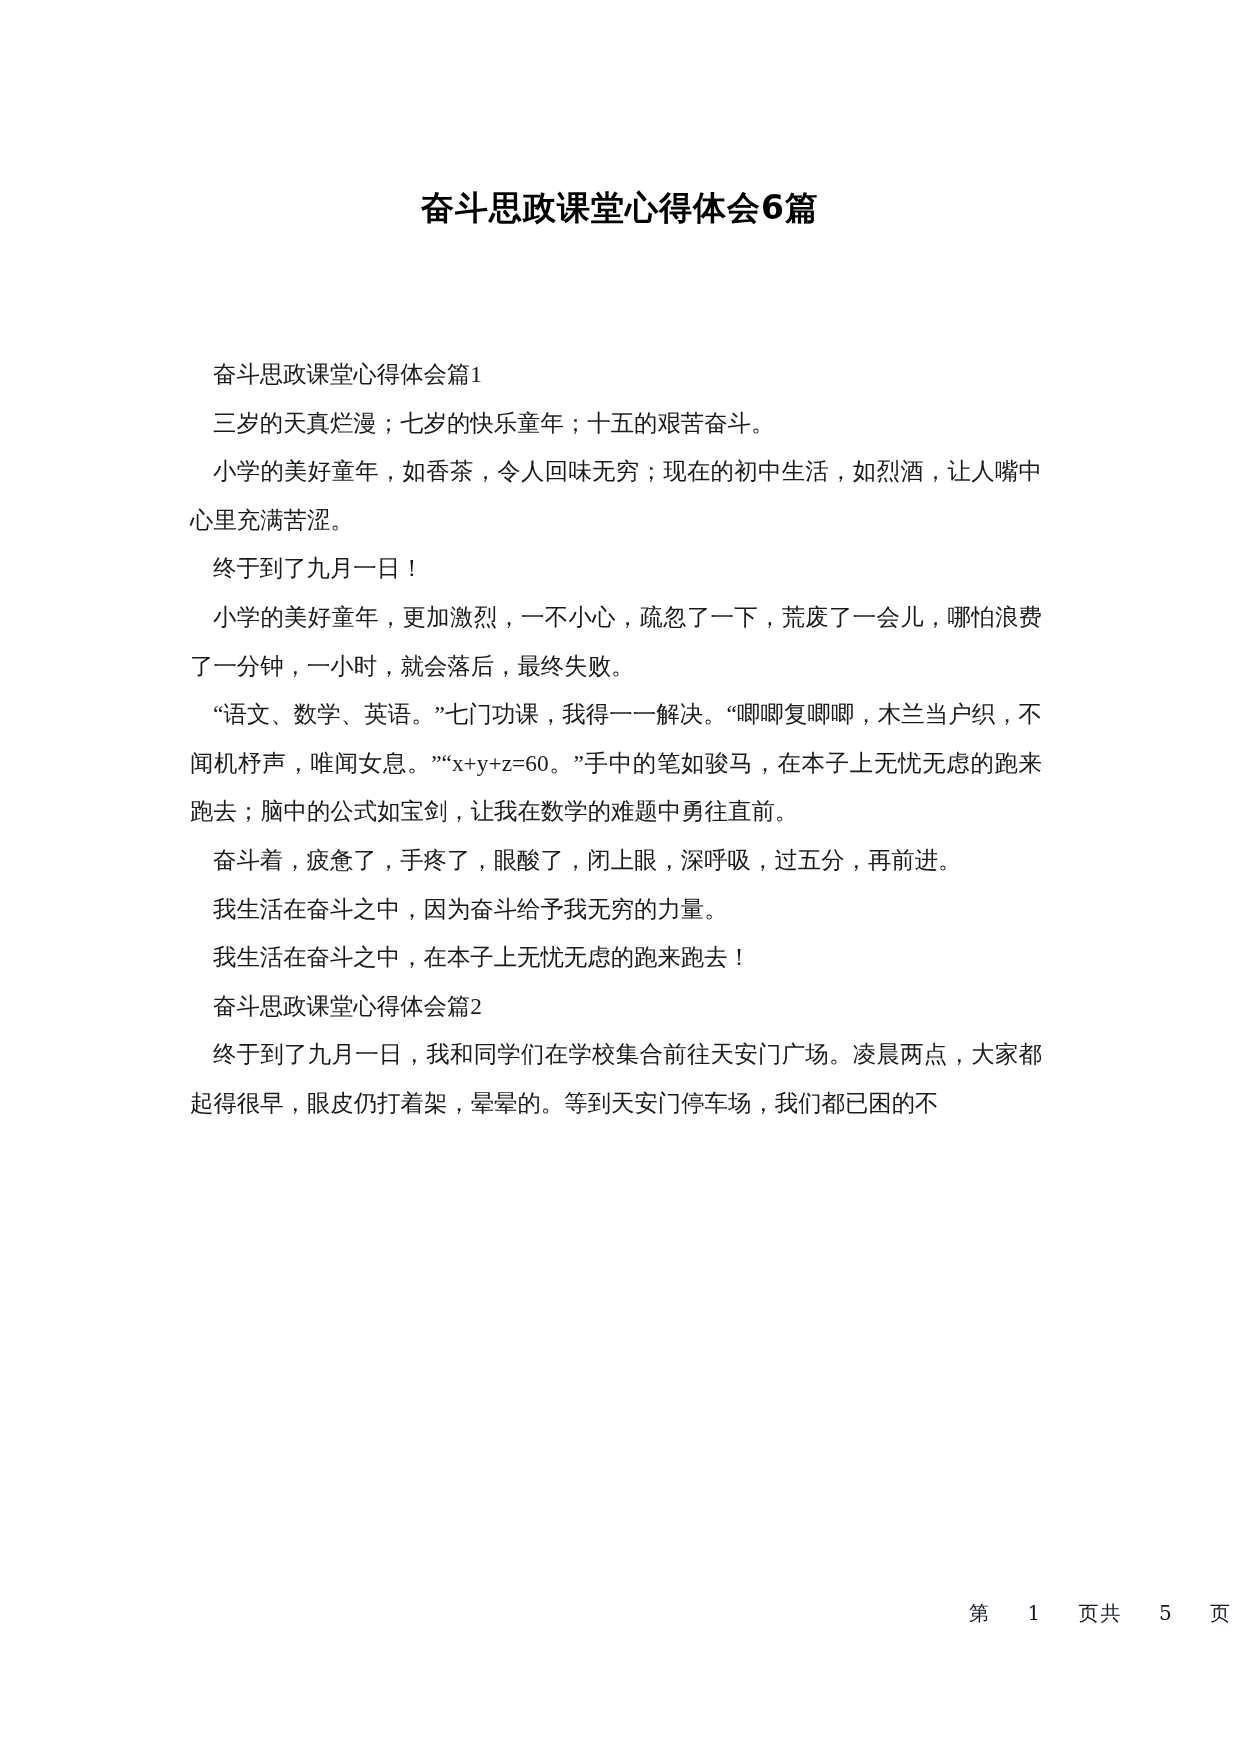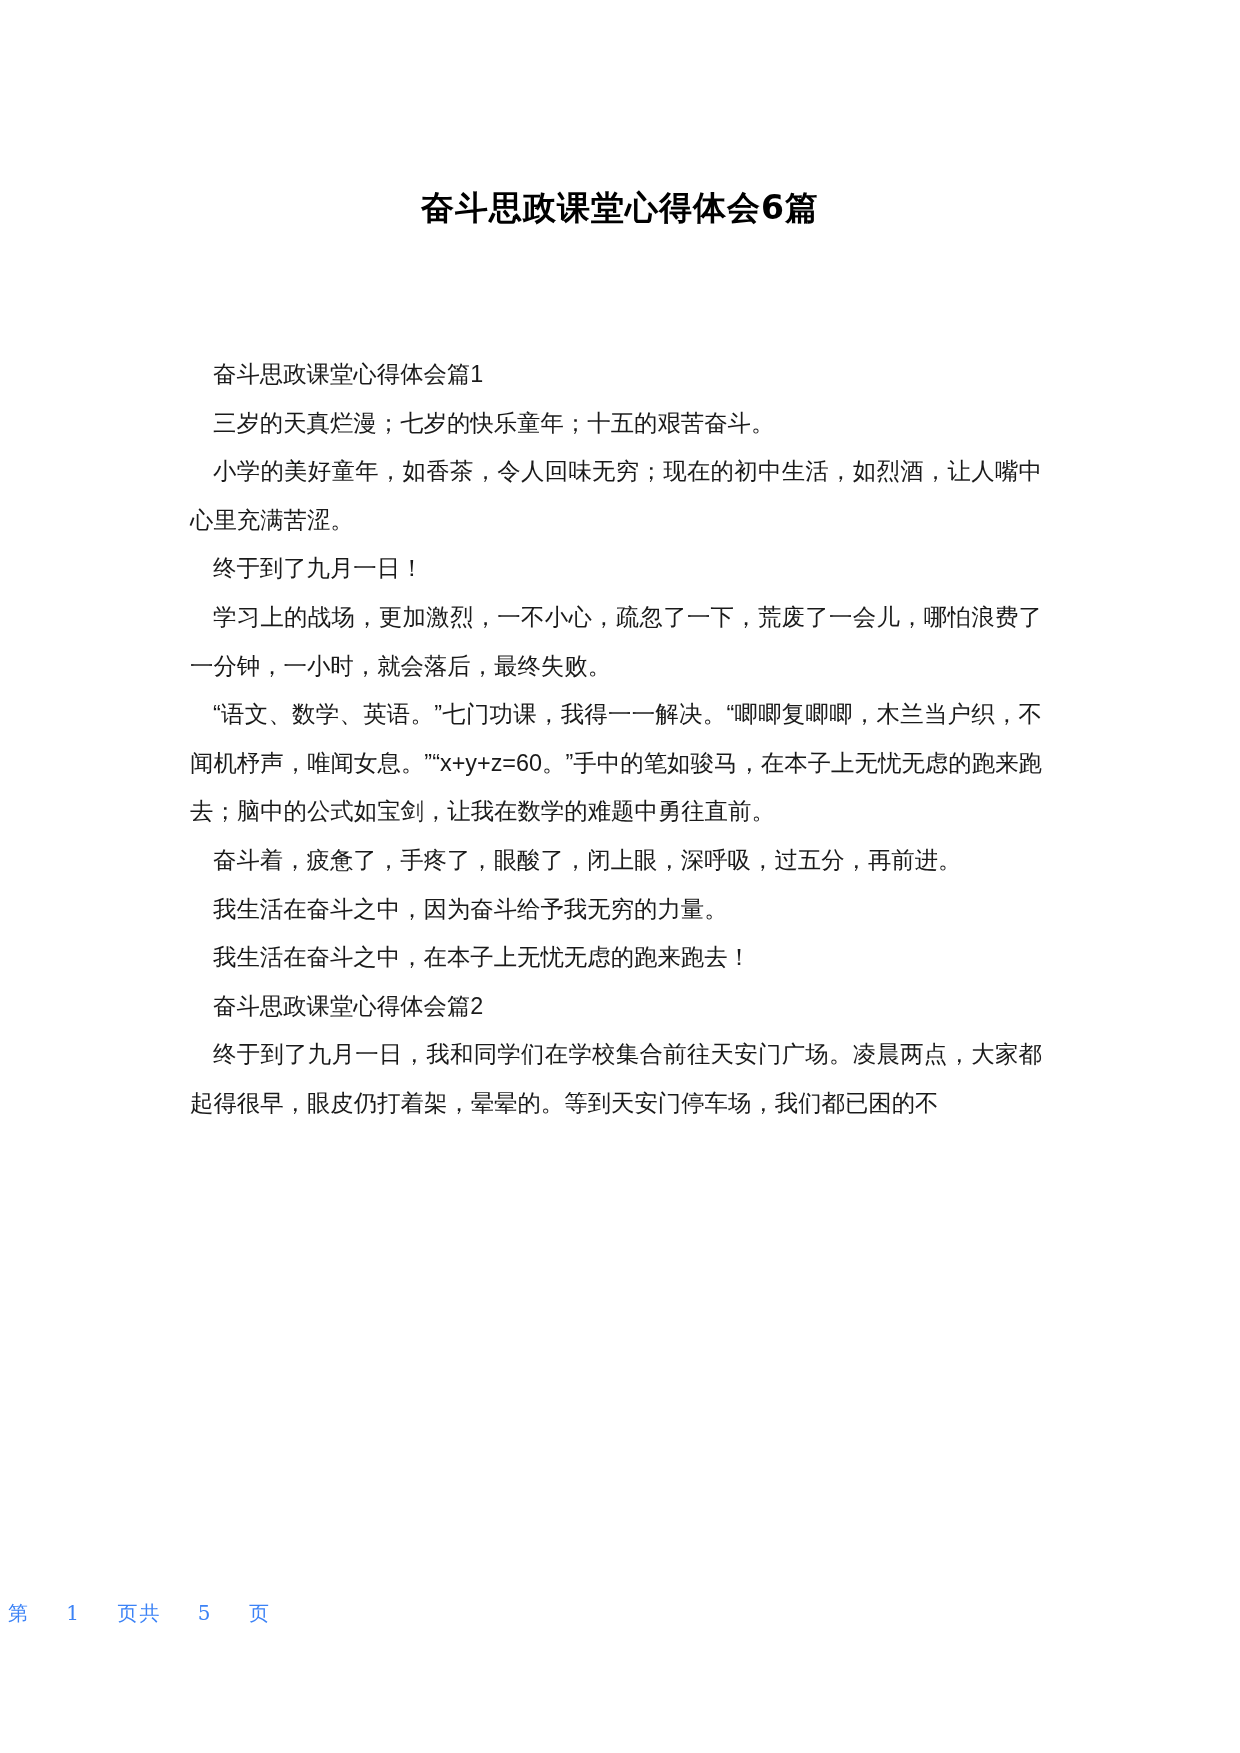--- a/index.html
+++ b/index.html
@@ -5,44 +5,44 @@
     html, body { margin: 0; padding: 0; background: #ffffff; }
     body { width: 1240px; height: 1753px; position: relative; overflow: hidden; }
     .page { position: absolute; left: 0; top: 0; width: 1240px; height: 1753px; background: #fff; }
     .title {
       position: absolute; left: 0; top: 186px; width: 1240px; text-align: center;
       font-family: "DejaVu Sans", sans-serif; font-weight: bold; font-size: 33px;
       color: #000; letter-spacing: 1px; margin: 0;
     }
     .body-text {
       position: absolute; left: 190px; top: 350px; width: 852px;
-      font-family: Liberation Sans, sans-serif; font-size: 23.4px; line-height: 48.6px;
+      font-family: Liberation Serif, serif; font-size: 23.4px; line-height: 48.6px;
       color: #1a1a1a;
     }
     .body-text p { margin: 0; text-indent: 23px; text-align: justify; text-align-last: left; }
     .body-text p.heading { text-indent: 23px; }
     .footer {
-      position: absolute; left: 0; top: 1600px; width: 1240px; text-align: left;
-      font-family: "DejaVu Serif", serif; font-size: 20px; color: #3b82f6;
+      position: absolute; left: 0; top: 1600px; width: 1240px; text-align: right;
+      font-family: "DejaVu Serif", serif; font-size: 20px; color: #0f172a;
       word-spacing: 12px; letter-spacing: 2px;
     }
     .footer span { margin: 0 8px; }
   </style>
 </head>
 <body>
 
 <div class="page">
   <h1 class="title">奋斗思政课堂心得体会6篇</h1>
 
   <div class="body-text">
     <p class="heading">奋斗思政课堂心得体会篇1</p>
     <p>三岁的天真烂漫；七岁的快乐童年；十五的艰苦奋斗。</p>
     <p>小学的美好童年，如香茶，令人回味无穷；现在的初中生活，如烈酒，让人嘴中心里充满苦涩。</p>
     <p>终于到了九月一日！</p>
-    <p>学习上的战场，更加激烈，一不小心，疏忽了一下，荒废了一会儿，哪怕浪费了一分钟，一小时，就会落后，最终失败。</p>
+    <p>小学的美好童年，更加激烈，一不小心，疏忽了一下，荒废了一会儿，哪怕浪费了一分钟，一小时，就会落后，最终失败。</p>
     <p>“语文、数学、英语。”七门功课，我得一一解决。“唧唧复唧唧，木兰当户织，不闻机杼声，唯闻女息。”“x+y+z=60。”手中的笔如骏马，在本子上无忧无虑的跑来跑去；脑中的公式如宝剑，让我在数学的难题中勇往直前。</p>
     <p>奋斗着，疲惫了，手疼了，眼酸了，闭上眼，深呼吸，过五分，再前进。</p>
     <p>我生活在奋斗之中，因为奋斗给予我无穷的力量。</p>
     <p>我生活在奋斗之中，在本子上无忧无虑的跑来跑去！</p>
     <p class="heading">奋斗思政课堂心得体会篇2</p>
     <p>终于到了九月一日，我和同学们在学校集合前往天安门广场。凌晨两点，大家都起得很早，眼皮仍打着架，晕晕的。等到天安门停车场，我们都已困的不</p>
   </div>
 
   <div class="footer">
     <span>第</span>

